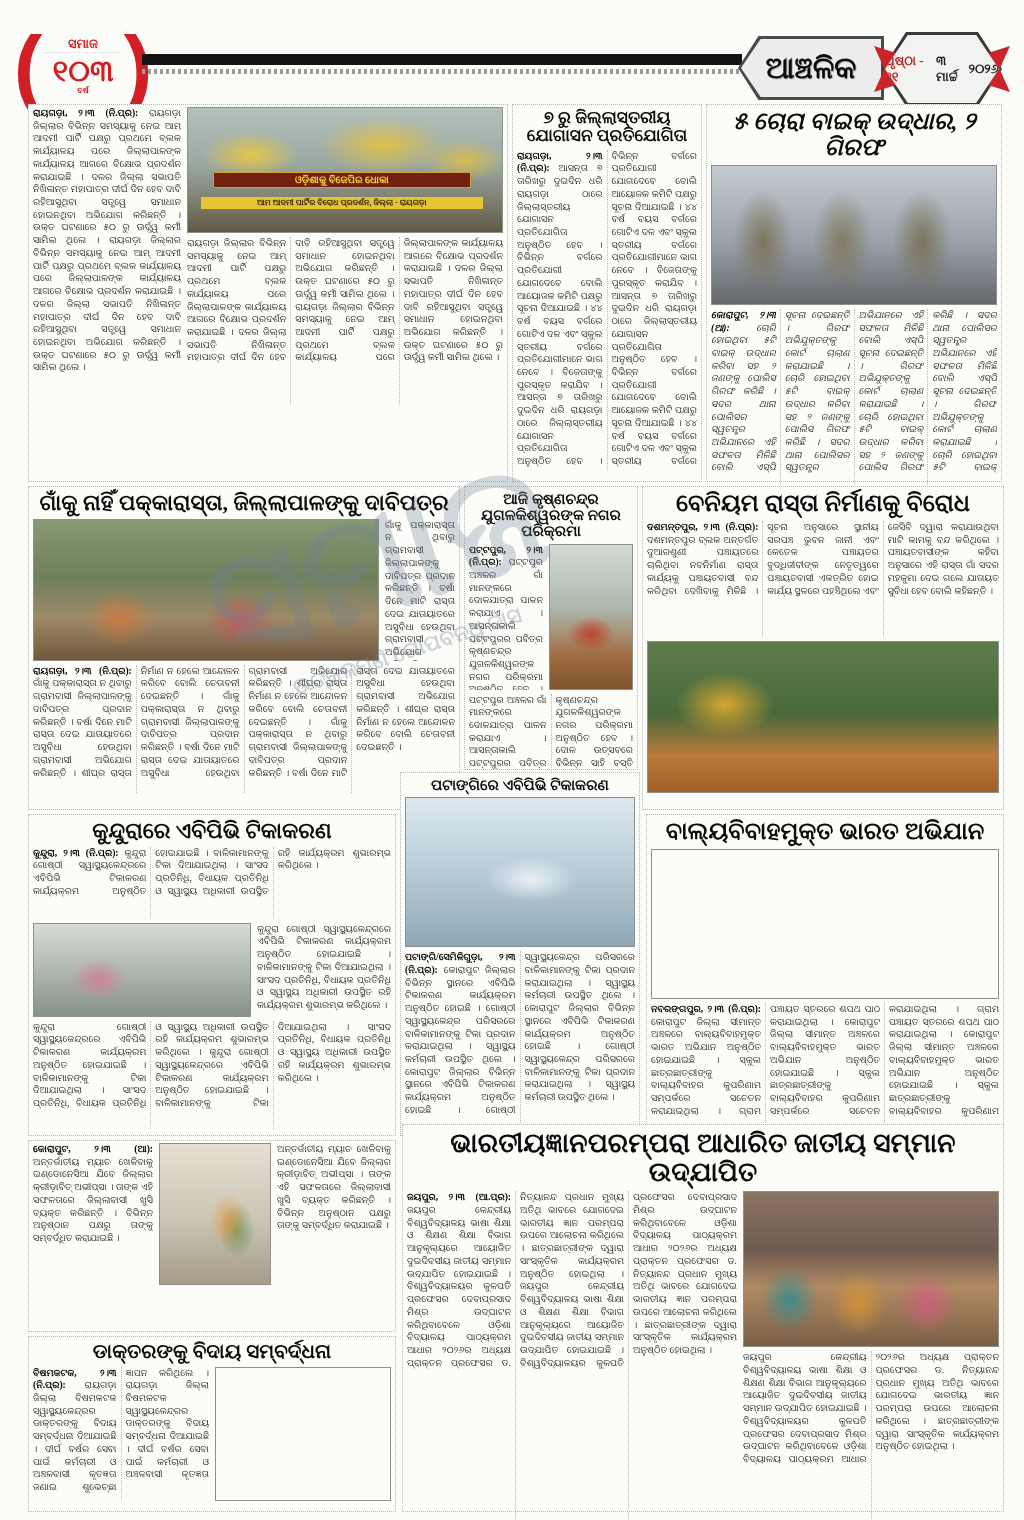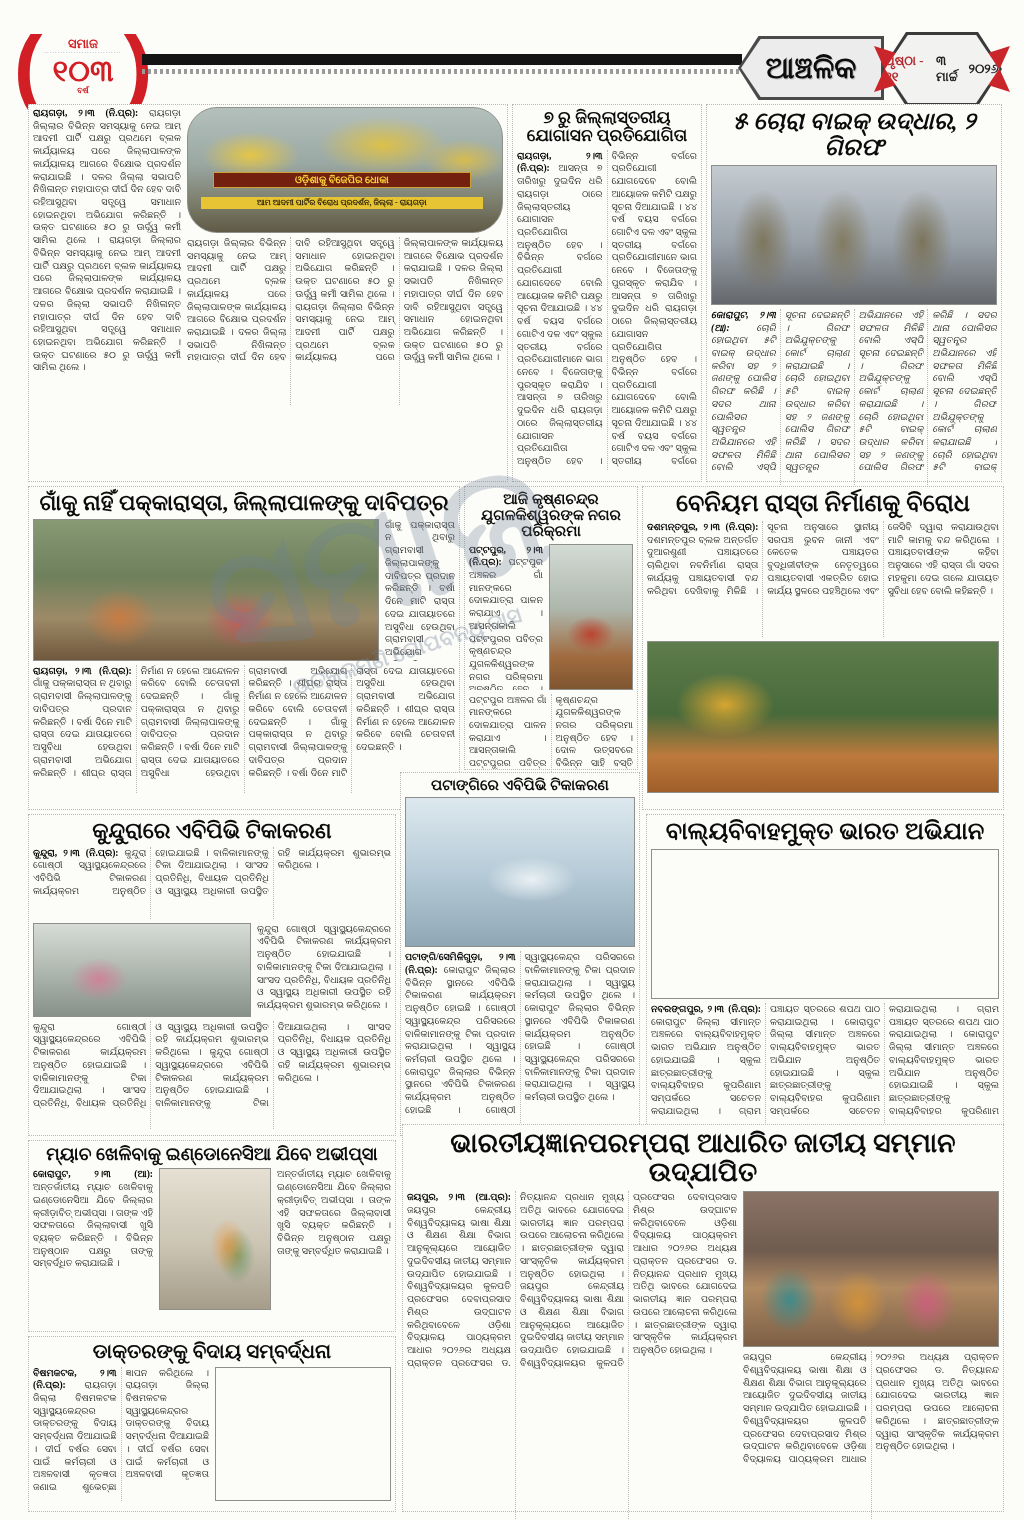--- a/index.html
+++ b/index.html
@@ -42,21 +42,21 @@
   .cols{column-gap:9px;column-rule:1px dotted #b9b9b5;overflow:hidden;}
   .c2{column-count:2;} .c3{column-count:3;} .c4{column-count:4;}
   .art p{margin:0;font-size:9.5px;line-height:1.34;text-align:justify;color:#222;}
   .art p b{font-weight:700;color:#000;}
 
   
   .photo{position:relative;width:100%;border:1px solid #8f8f8b;box-sizing:border-box;overflow:hidden;}
   .p1{background:radial-gradient(70px 34px at 20% 38%,rgba(235,200,60,.9),transparent 70%),
        radial-gradient(90px 40px at 62% 30%,rgba(230,195,55,.85),transparent 72%),
        radial-gradient(60px 30px at 88% 42%,rgba(228,192,60,.8),transparent 70%),
-       linear-gradient(180deg,#b3c0bc 0%,#9aa8a3 45%,#7d7f6d 75%,#5f5a46 100%);border-radius:30px;}
+       linear-gradient(180deg,#b3c0bc 0%,#9aa8a3 45%,#7d7f6d 75%,#5f5a46 100%);}
   .p1 .bn1{position:absolute;left:8%;right:10%;top:52%;background:#73200f;color:#ffd83a;
            font-size:10px;font-weight:700;text-align:center;padding:1px 0;border:1px solid #caa23a;}
   .p1 .bn2{position:absolute;left:4%;right:6%;top:72%;background:#e6c433;color:#30240a;
            font-size:8px;font-weight:700;text-align:center;padding:1px 0;}
   .p3{background:radial-gradient(40px 70px at 18% 55%,rgba(120,110,80,.85),transparent 75%),
        radial-gradient(40px 70px at 46% 55%,rgba(126,116,86,.85),transparent 75%),
        radial-gradient(40px 70px at 74% 55%,rgba(118,108,78,.85),transparent 75%),
        linear-gradient(180deg,#c4cbd1 0%,#9aa2aa 55%,#64676b 100%);}
   .p4{background:radial-gradient(50px 40px at 25% 70%,rgba(210,120,60,.8),transparent 72%),
        radial-gradient(50px 40px at 60% 72%,rgba(200,80,90,.75),transparent 72%),
@@ -220,21 +220,20 @@
 
   <section class="art" style="left:646px;top:814px;width:358px;height:322px;">
     <h1 style="font-size:24px;">ବାଲ୍ୟବିବାହମୁକ୍ତ ଭାରତ ଅଭିଯାନ</h1>
     <div class="photo p9" style="height:150px;"></div>
     <div class="cols c3" style="height:126px;margin-top:4px;">
         <p><b>ନବରଙ୍ଗପୁର, ୨।୩ (ନି.ପ୍ର):</b> <span>କୋରାପୁଟ ଜିଲ୍ଲା ସୀମାନ୍ତ ଅଞ୍ଚଳରେ ବାଲ୍ୟବିବାହମୁକ୍ତ ଭାରତ ଅଭିଯାନ ଅନୁଷ୍ଠିତ ହୋଇଯାଇଛି । ସ୍କୁଲ ଛାତ୍ରଛାତ୍ରୀଙ୍କୁ ବାଲ୍ୟବିବାହର କୁପରିଣାମ ସମ୍ପର୍କରେ ସଚେତନ କରାଯାଇଥିଲା । ଗ୍ରାମ ପଞ୍ଚାୟତ ସ୍ତରରେ ଶପଥ ପାଠ କରାଯାଇଥିଲା । କୋରାପୁଟ ଜିଲ୍ଲା ସୀମାନ୍ତ ଅଞ୍ଚଳରେ ବାଲ୍ୟବିବାହମୁକ୍ତ ଭାରତ ଅଭିଯାନ ଅନୁଷ୍ଠିତ ହୋଇଯାଇଛି । ସ୍କୁଲ ଛାତ୍ରଛାତ୍ରୀଙ୍କୁ ବାଲ୍ୟବିବାହର କୁପରିଣାମ ସମ୍ପର୍କରେ ସଚେତନ କରାଯାଇଥିଲା । ଗ୍ରାମ ପଞ୍ଚାୟତ ସ୍ତରରେ ଶପଥ ପାଠ କରାଯାଇଥିଲା । କୋରାପୁଟ ଜିଲ୍ଲା ସୀମାନ୍ତ ଅଞ୍ଚଳରେ ବାଲ୍ୟବିବାହମୁକ୍ତ ଭାରତ ଅଭିଯାନ ଅନୁଷ୍ଠିତ ହୋଇଯାଇଛି । ସ୍କୁଲ ଛାତ୍ରଛାତ୍ରୀଙ୍କୁ ବାଲ୍ୟବିବାହର କୁପରିଣାମ ସମ୍ପର୍କରେ ସଚେତନ କରାଯାଇଥିଲା । ଗ୍ରାମ ପଞ୍ଚାୟତ ସ୍ତରରେ ଶପଥ ପାଠ କରାଯାଇଥିଲା ।</span></p>
       </div>
   </section>
 
   <section class="art" style="left:28px;top:1140px;width:368px;height:192px;">
-    <h1 style="font-size:18px;">ମ୍ୟାଚ ଖେଳିବାକୁ ଇଣ୍ଡୋନେସିଆ ଯିବେ ଅଭୀପ୍ସା</h1>
     <div class="row" style="height:142px;">
       <div class="coltext" style="width:120px;">
           <p><b>କୋରାପୁଟ, ୨।୩ (ଆ):</b> <span>ଅନ୍ତର୍ଜାତୀୟ ମ୍ୟାଚ ଖେଳିବାକୁ ଇଣ୍ଡୋନେସିଆ ଯିବେ ଜିଲ୍ଲାର କ୍ରୀଡ଼ାବିତ୍ ଅଭୀପ୍ସା । ତାଙ୍କ ଏହି ସଫଳତାରେ ଜିଲ୍ଲାବାସୀ ଖୁସି ବ୍ୟକ୍ତ କରିଛନ୍ତି । ବିଭିନ୍ନ ଅନୁଷ୍ଠାନ ପକ୍ଷରୁ ତାଙ୍କୁ ସମ୍ବର୍ଦ୍ଧିତ କରାଯାଇଛି ।</span></p>
         </div>
       <div class="photo p10" style="width:112px;height:142px;"></div>
       <div class="coltext" style="flex:1;">
           <p>ଅନ୍ତର୍ଜାତୀୟ ମ୍ୟାଚ ଖେଳିବାକୁ ଇଣ୍ଡୋନେସିଆ ଯିବେ ଜିଲ୍ଲାର କ୍ରୀଡ଼ାବିତ୍ ଅଭୀପ୍ସା । ତାଙ୍କ ଏହି ସଫଳତାରେ ଜିଲ୍ଲାବାସୀ ଖୁସି ବ୍ୟକ୍ତ କରିଛନ୍ତି । ବିଭିନ୍ନ ଅନୁଷ୍ଠାନ ପକ୍ଷରୁ ତାଙ୍କୁ ସମ୍ବର୍ଦ୍ଧିତ କରାଯାଇଛି ।</p>
         </div>
     </div>
   </section>

